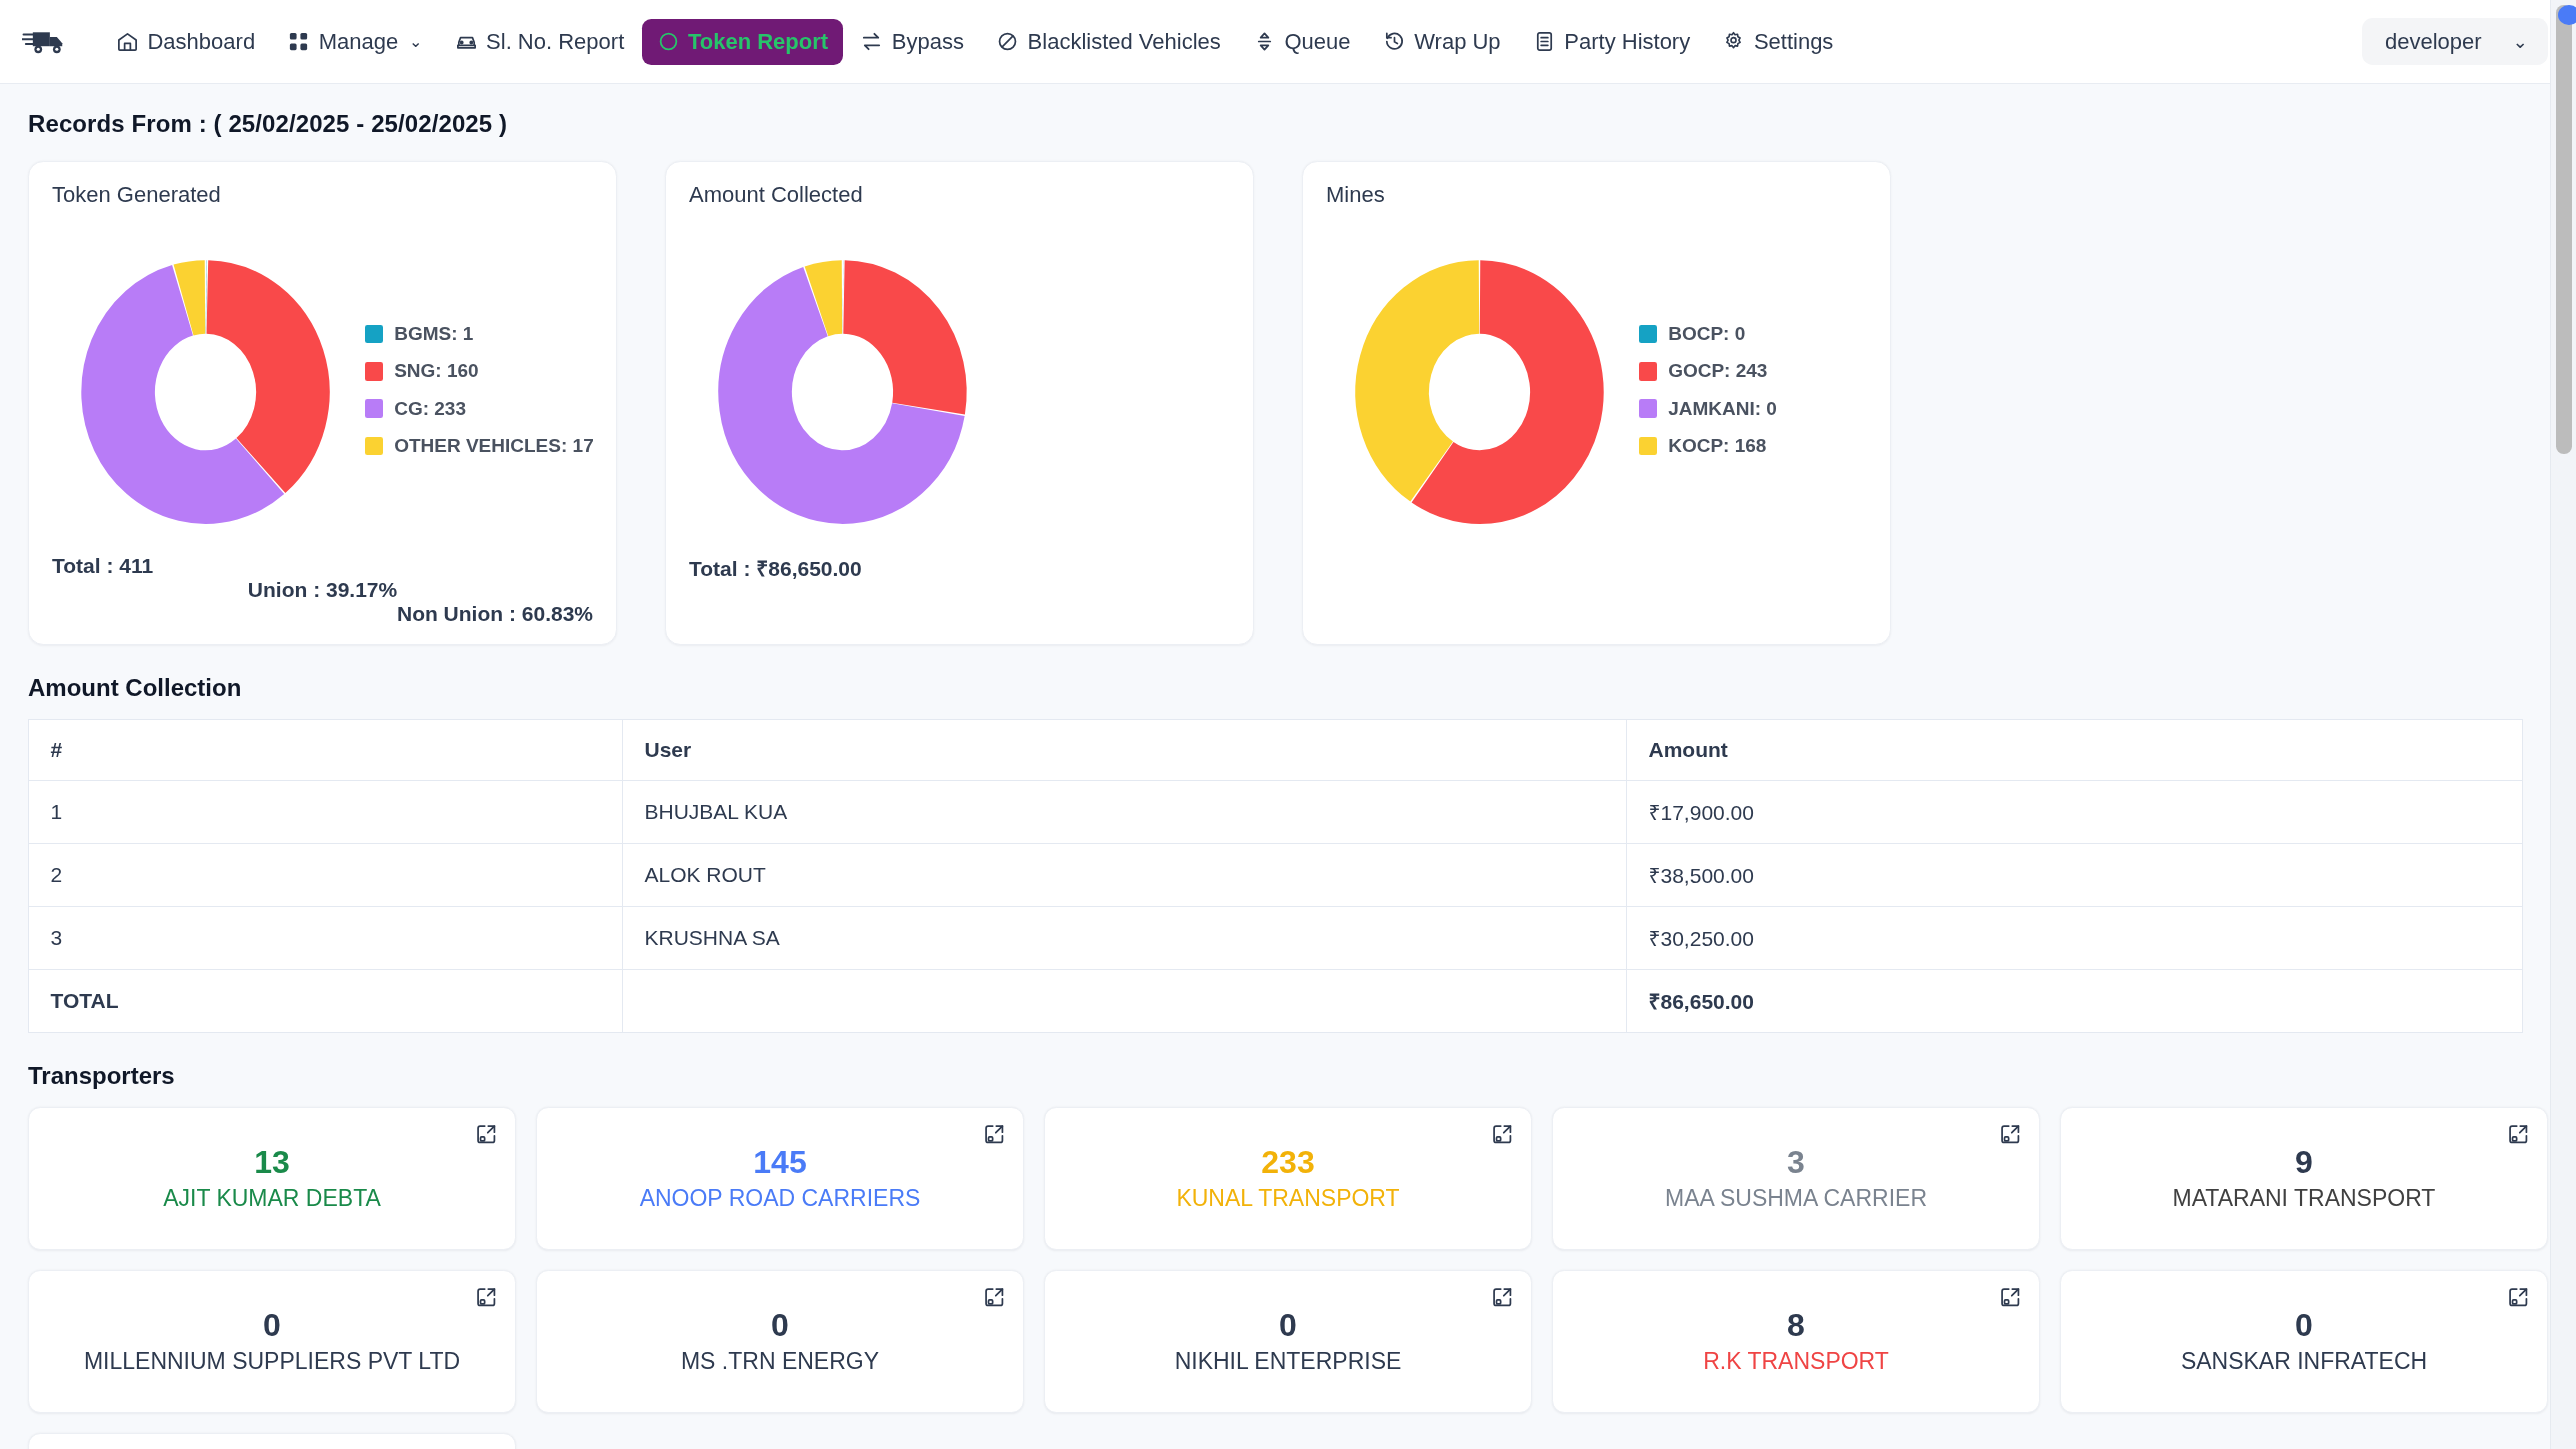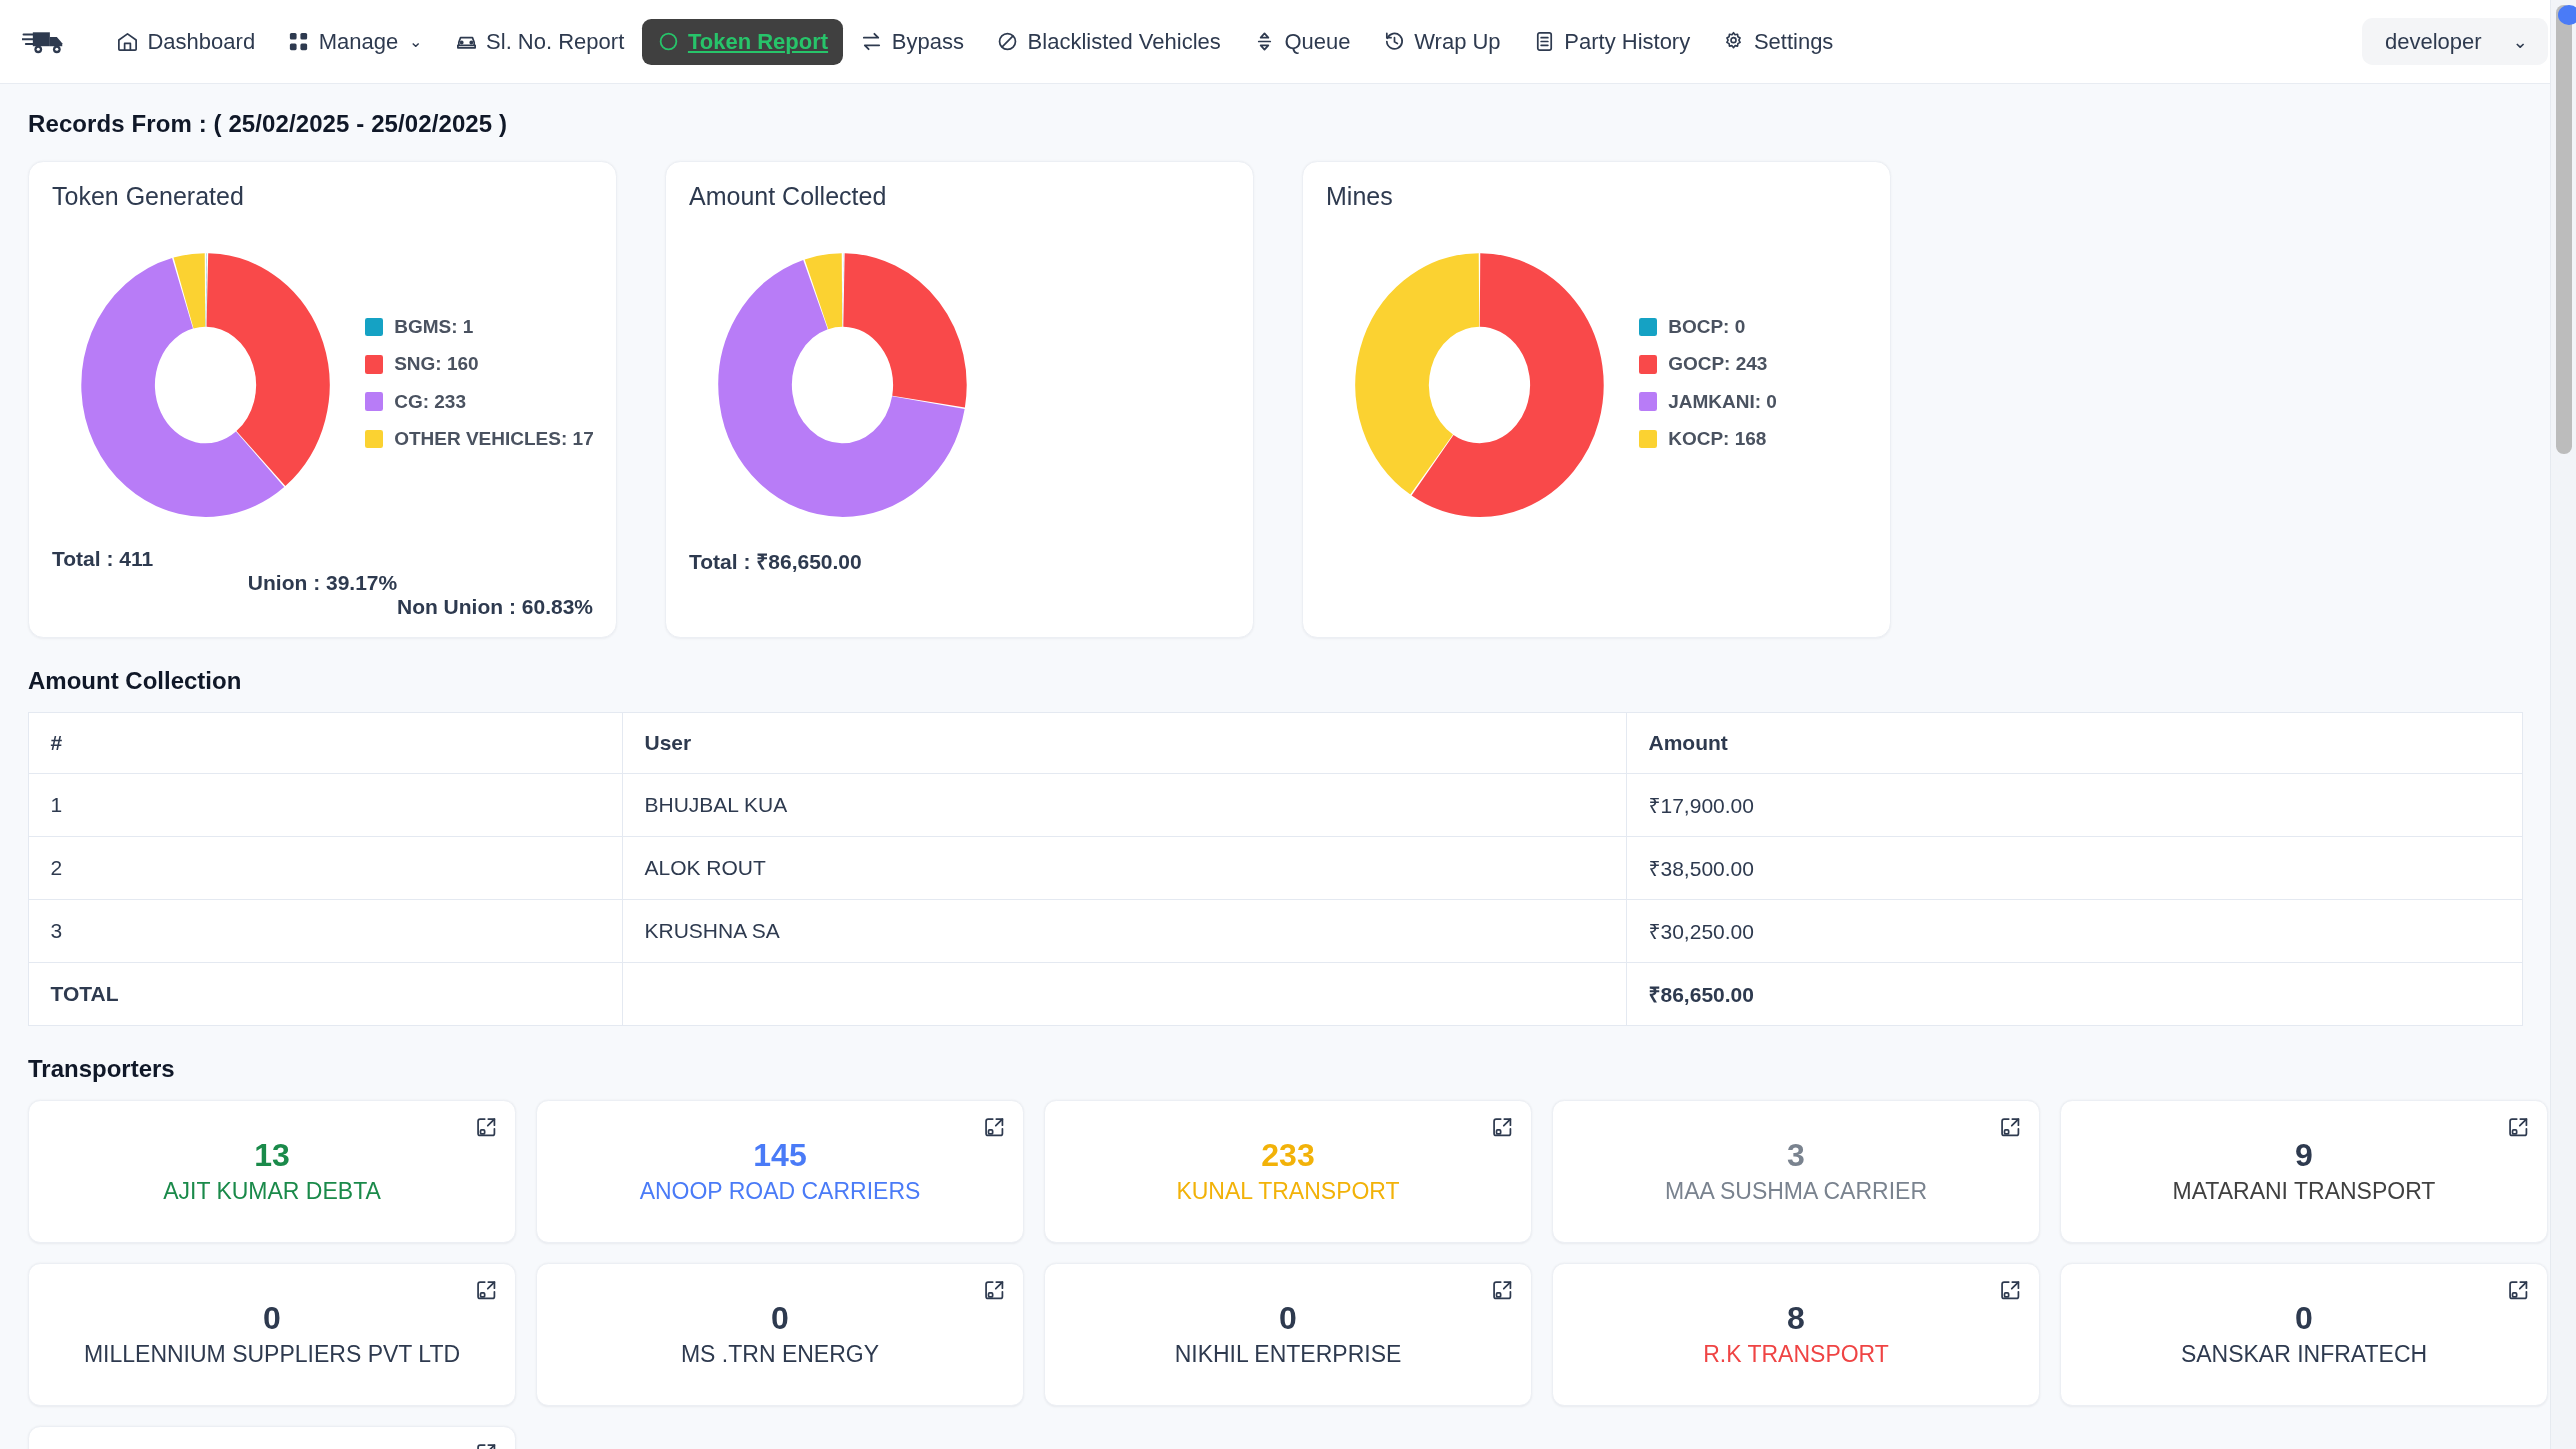--- a/index.html
+++ b/index.html
@@ -28,21 +28,21 @@
     display: flex; align-items: center; gap: 8.4px;
     font-size: 22px; font-weight: 400;
     color: #2e3a4f;
     padding: 10px 14.6px;
     border-radius: 9.2px;
     white-space: nowrap;
     cursor: pointer;
   }
   .nav-item .nav-ico { display: inline-flex; width: 23px; height: 23px; align-items: center; justify-content: center; }
   .nav-item .nav-ico svg { width: 23px; height: 23px; }
-  .nav-item.active { background: #404040; color: #27c46a; font-weight: 700; text-decoration: underline; }
+  .nav-item.active { background: #701a75; color: #27c46a; font-weight: 700; }
   .nav-item.active .nav-ico svg { stroke: #27c46a; }
   .caret { font-size: 16px; margin-left: 2.3px; }
 
   .user-chip {
     margin-left: auto;
     display: flex; align-items: center; gap: 31px;
     background: #f4f5f7;
     border-radius: 10.7px;
     padding: 10.7px 20px 10.7px 23px;
     font-size: 22px;
@@ -68,24 +68,24 @@
     border: 0.8px solid #eceff4;
     border-radius: 15.3px;
     box-shadow: 0 0.8px 2.3px rgba(16,24,40,.05);
     padding: 20px 23px 18.4px 23px;
     position: relative;
   }
   .chart-card.c1 { width: 589px; }
   .chart-card.c2 { width: 589px; }
   .chart-card.c3 { width: 589px; }
   .card-title {
-    font-size: 25px;
+    font-size: 22px;
     font-weight: 400;
     color: #2e3a4f;
-    margin-bottom: 11px;
+    margin-bottom: 21px;
   }
   .chart-body { display: flex; align-items: center; height: 322px; }
   .donut-wrap { position: relative; flex: 0 0 auto; }
   .donut-wrap svg { display: block; }
   .legend { display: flex; flex-direction: column; gap: 15.3px; margin-left: 6.1px; }
   .legend-row { display: flex; align-items: center; gap: 10.7px; white-space: nowrap; }
   .swatch { width: 18.4px; height: 18.4px; border-radius: 2.3px; flex: 0 0 auto; }
   .legend-label { font-size: 19px; font-weight: 700; color: #4a5260; }
 
   .card-footer {

